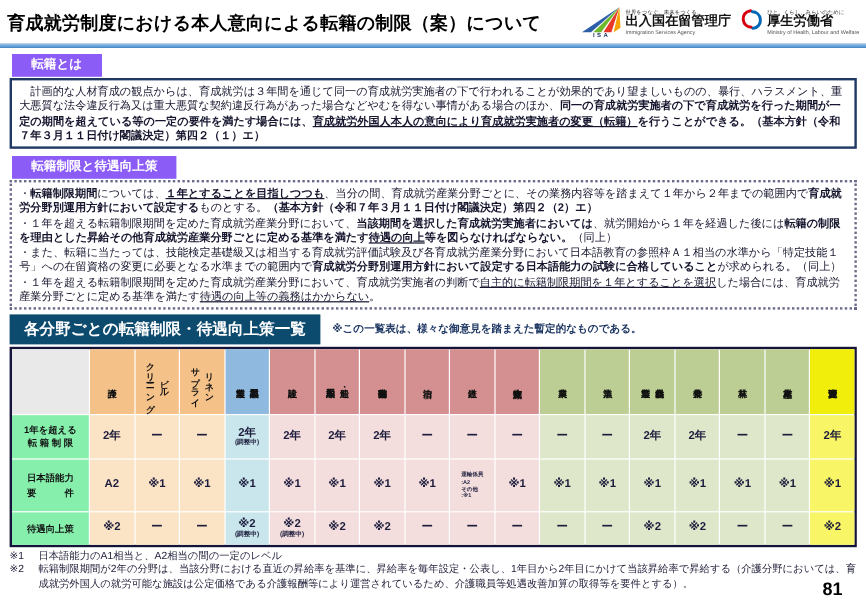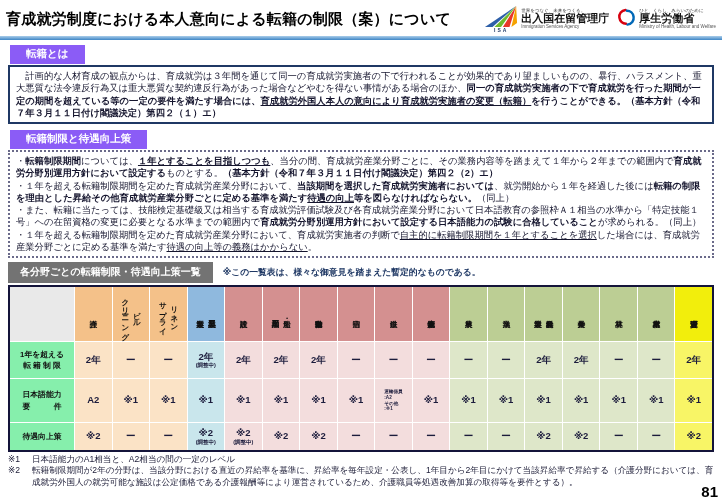--- a/index.html
+++ b/index.html
@@ -20,21 +20,21 @@
   .rule{height:4px;margin:2px 0 3px 0;background:linear-gradient(#AACDEA,#3E86C6);}
   .seclabel{display:inline-block;background:#8b5cf6;color:#fff;font-weight:bold;
     font-size:10.5px;padding:2px 16px 3px 16px;margin:2px 0 0 10px;}
   .box{border:2px solid #1F3864;margin:1px 8px 4px 8px;padding:3px 6px;
     font-size:9.3px;line-height:1.32;color:#15152e;}
   .box.dotted{border:2px dotted #6a6a8a;}
   .b{font-weight:bold;}
   .u{text-decoration:underline;text-underline-offset:1px;margin-top:23px;}
   .bullet{margin:0;}
   .tblhead{display:flex;align-items:center;margin:3px 8px 2px 8px;}
-  .tbltitle{background:#737373;color:#fff;font-weight:bold;font-size:10px;padding:3px 12px 4px 12px;}
+  .tbltitle{background:#0c4a6e;color:#fff;font-weight:bold;font-size:13px;padding:3px 12px 4px 12px;}
   .tblnote{color:#1F3864;font-weight:bold;font-size:8.8px;margin-left:10px;}
   .tbl{margin:0 8px;display:grid;width:706px;box-sizing:border-box;
     grid-template-columns:64px repeat(17,1fr);
     grid-template-rows:54px 36px 43px 27px;
     gap:1px;background:#ffffff;border:2px solid #14143a;}
   .cell{display:flex;align-items:center;justify-content:center;text-align:center;}
   .corner{background:#E9E9E9;}
   .vtext{writing-mode:vertical-rl;text-orientation:upright;white-space:pre-line;
     font-weight:bold;font-size:7.5px;line-height:1.55;color:#111;}
   .rowlab{background:#86efac;font-weight:bold;font-size:7.8px;white-space:pre-line;line-height:1.5;color:#111;}
@@ -43,21 +43,21 @@
   .tinyline{font-size:4.6px;line-height:1.25;font-weight:bold;text-align:left;}
   .orange-h{background:#F4C189;}.orange-d{background:#FBE3C6;}
   .blue-h{background:#8FB9DE;}.blue-d{background:#C9E6EC;}
   .red-h{background:#D49090;}.red-d{background:#F3DDDD;}
   .green-h{background:#BCCE94;}.green-d{background:#DEE7C9;}
   .yellow-h{background:#F2EE0C;}.yellow-d{background:#F8F566;}
   .fnotes{margin:2px 8px 0 8px;font-size:8.6px;line-height:1.3;color:#23233d;}
   .fn{display:flex;}
   .fnmark{flex:0 0 24px;}
   .fntext{flex:1;}
-  .pagenum{position:absolute;right:4px;bottom:0;font-size:15px;font-weight:bold;color:#000;}
+  .pagenum{position:absolute;right:20px;bottom:0;font-size:15px;font-weight:bold;color:#000;}
 </style>
 </head>
 <body>
 
 <div class="page">
 
   <div class="hdr">
     <div class="title">育成就労制度における本人意向による転籍の制限（案）について</div>
     <div class="logos">
       <div class="logo-unit">

